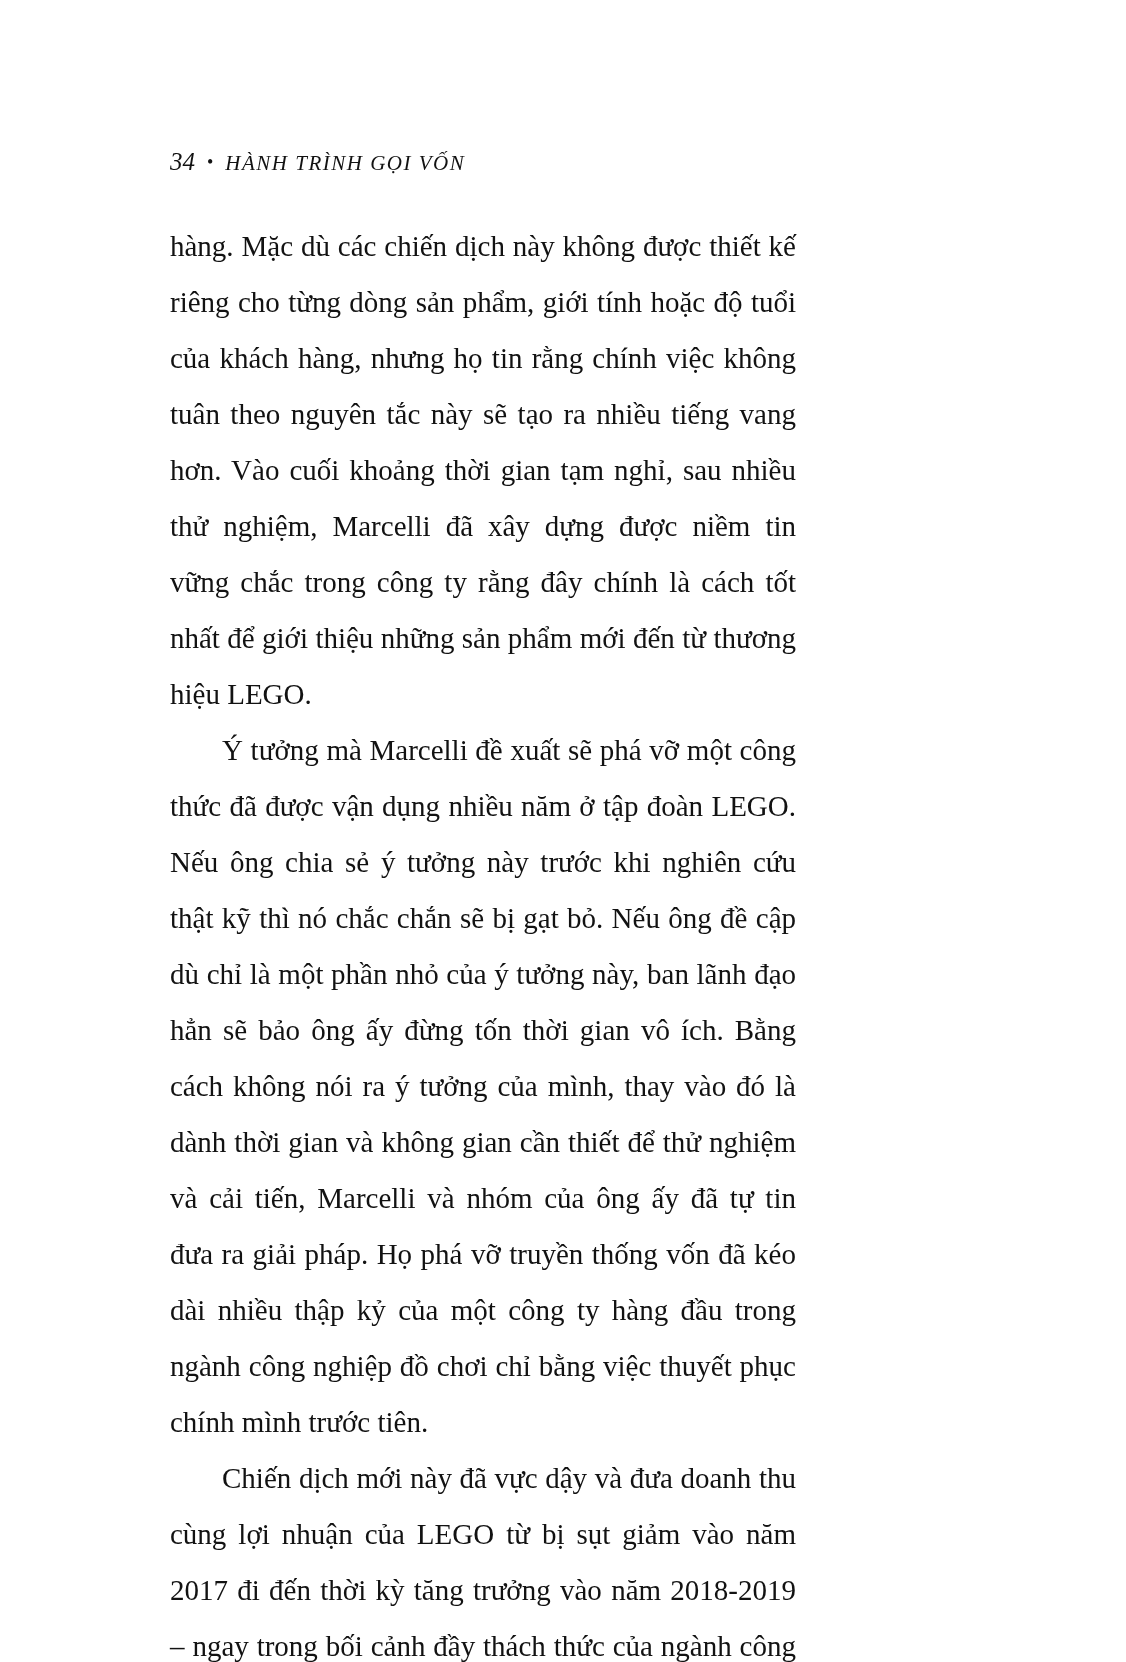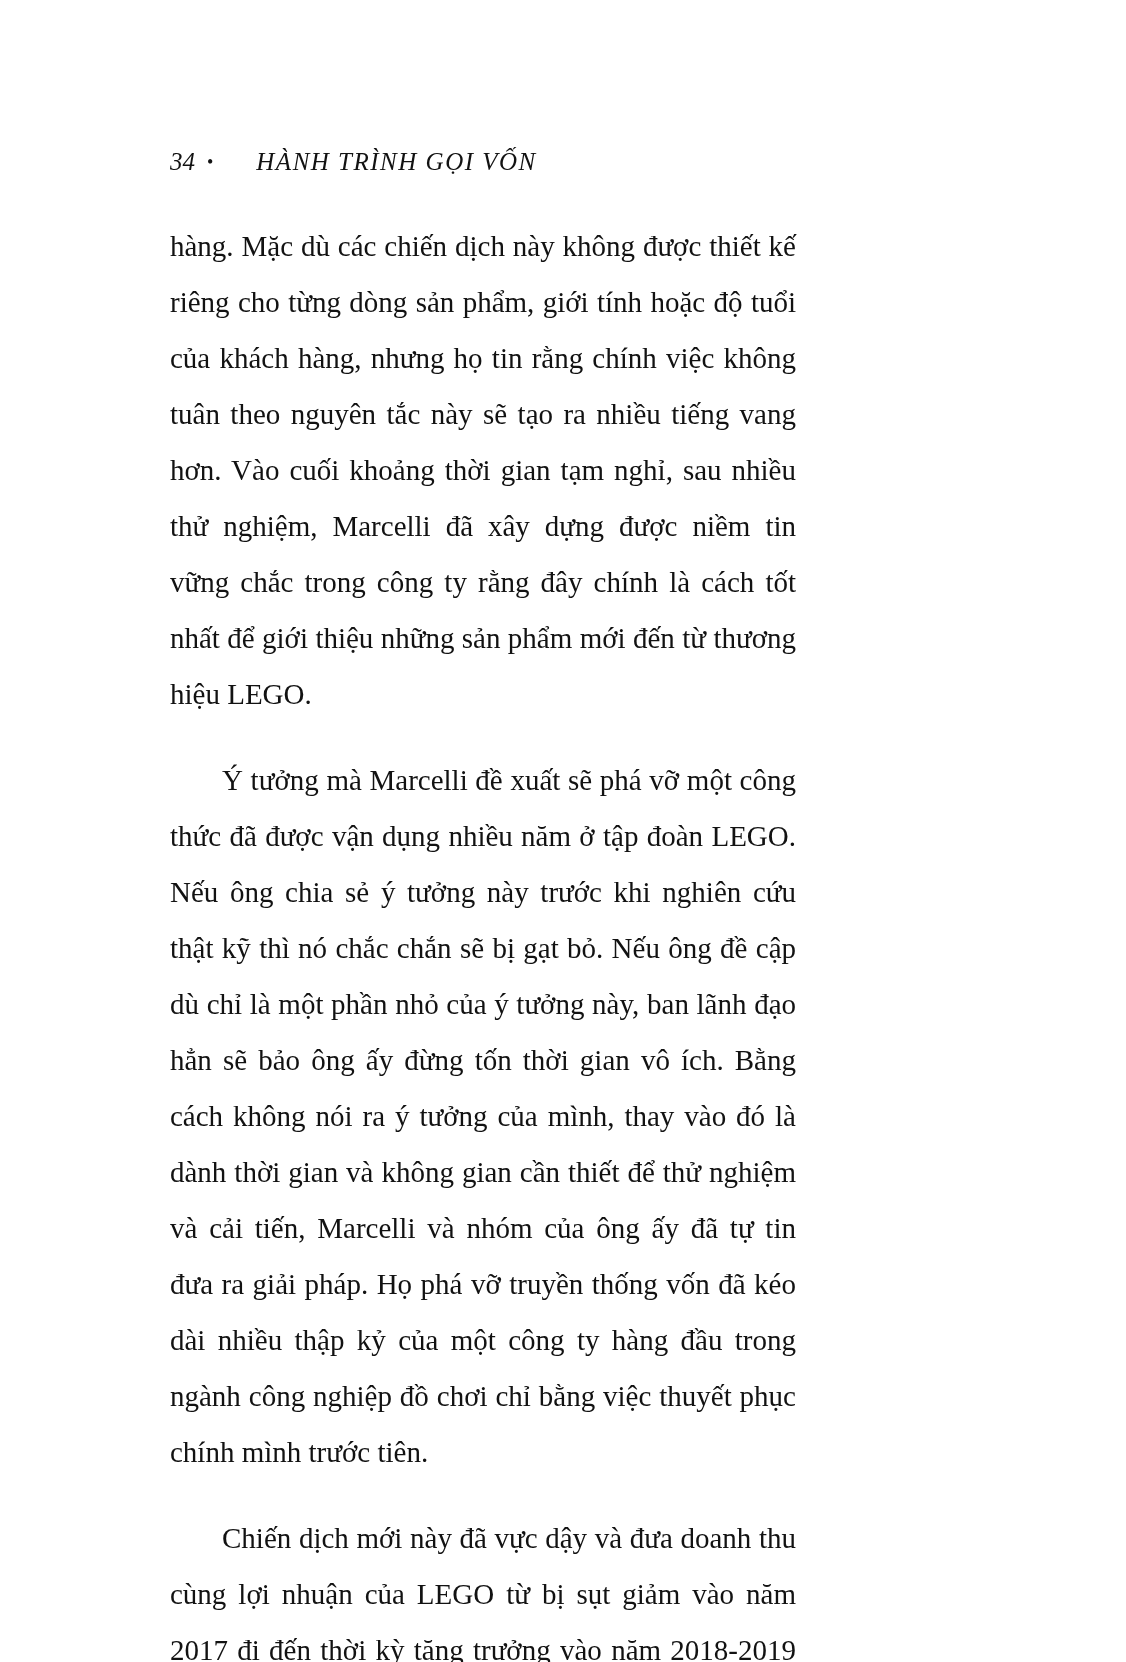--- a/index.html
+++ b/index.html
@@ -31,34 +31,32 @@
     margin-right: 12px;
   }
   .sep {
     font-style: normal;
     font-size: 18px;
     margin-right: 12px;
     position: relative;
     top: -2px;
   }
   .running-title {
-    font-size: 25px;
+    font-size: 21px;
     letter-spacing: 1.5px;
-    margin-left: 31px;
   }
   .body-text p {
     margin: 0;
     font-size: 29px;
     line-height: 56px;
     text-align: justify;
     text-justify: inter-word;
   }
   .body-text p.indent {
     text-indent: 52px;
-    margin-top: 30px;
   }
 </style>
 </head>
 <body>
 
 <div class="book-page">
 
   <header class="running-head">
     <span class="page-num">34</span>
     <span class="sep">•</span>

